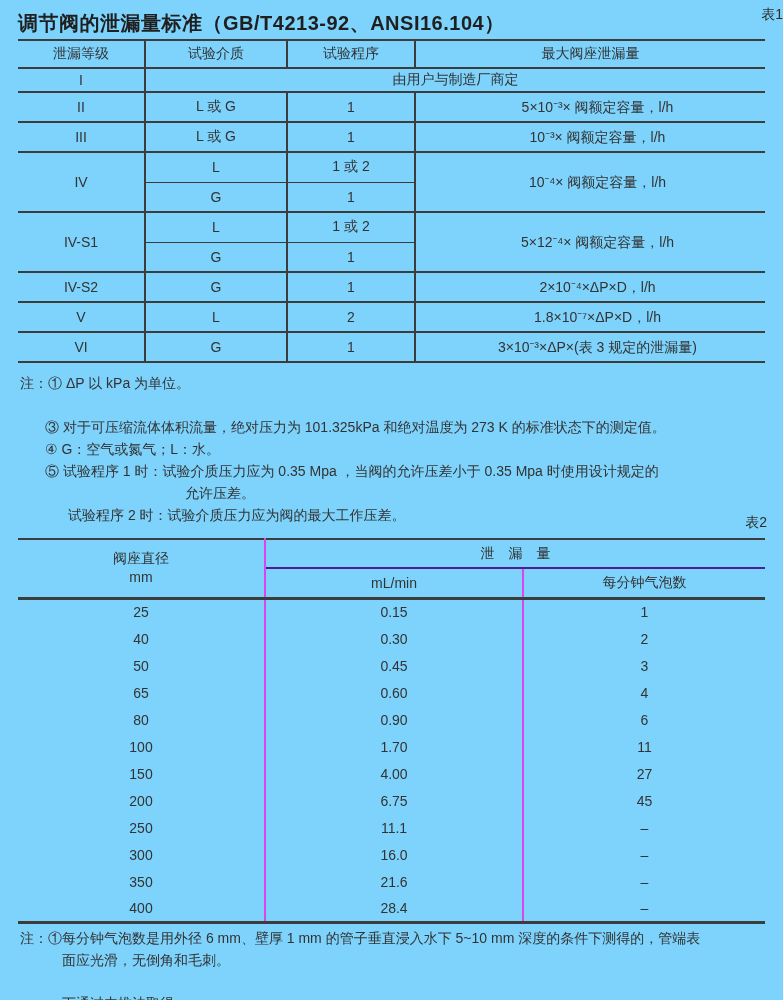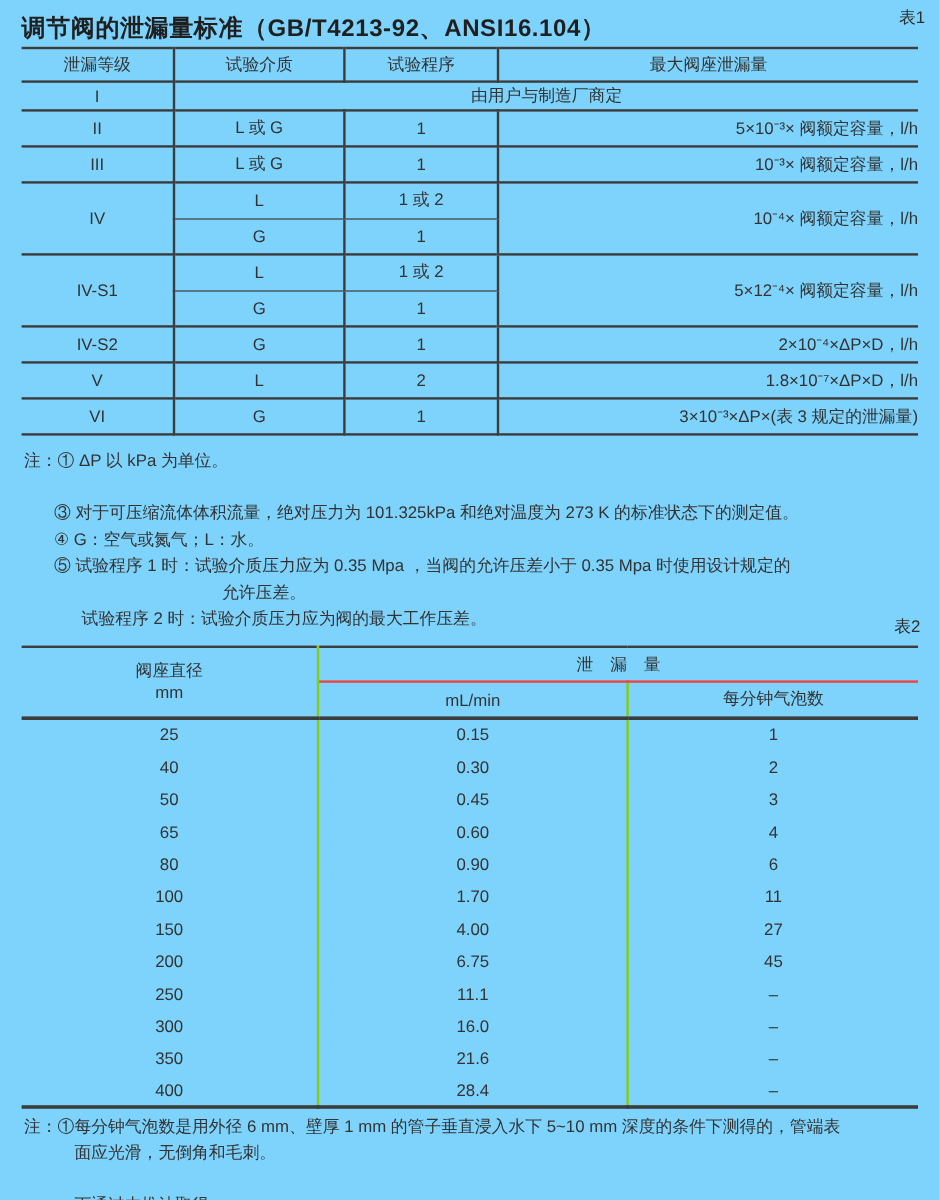--- a/index.html
+++ b/index.html
@@ -13,55 +13,55 @@
   .page {
     position:relative; width:783px; height:1000px;
     background:#7dd3fc; overflow:hidden;
   }
   .doc-title {
     position:absolute; left:18px; top:10px;
     font-size:20px; font-weight:bold; letter-spacing:0.5px; color:#1f1f1f;
     white-space:nowrap;
   }
   .table-tag { position:absolute; font-size:14px; color:#2e2e2e; }
-  .tag1 { right:12px; top:6px; }
+  .tag1 { right:0; top:6px; }
   .tag2 { right:16px; top:514px; }
 
   table { border-collapse:collapse; table-layout:fixed; }
 
   
   .t1 {
     position:absolute; left:18px; top:39px; width:747px;
     border-top:2px solid #3c3c3c;
   }
   .t1 th, .t1 td {
     border-right:2px solid #3c3c3c;
     border-bottom:2px solid #3c3c3c;
     font-size:14px; font-weight:normal; text-align:center;
     padding:0; color:#333; vertical-align:middle;
   }
   .t1 .cl { border-right:none; }          
   .t1 .pb { border-bottom:1px solid #3c3c3c; } 
-  .t1 .leak { text-align:right; padding-left:14px; }
+  .t1 .leak { text-align:center; padding-left:14px; }
   .t1 tr.h28 { height:28px; }
   .t1 tr.h24 { height:24px; }
   .t1 tr.h30 { height:30px; }
 
   
   .t2 {
     position:absolute; left:18px; top:538px; width:747px;
     border-top:2px solid #3c3c3c;
     border-bottom:3px solid #3c3c3c;
   }
   .t2 th, .t2 td {
     font-size:14px; font-weight:normal; text-align:center;
     padding:0; color:#333; vertical-align:middle;
   }
-  .t2 .vline { border-right:2px solid #84cc16; }
-  .t2 .grp  { border-bottom:2px solid #ef4444; }   
+  .t2 .vline { border-right:2px solid #d946ef; }
+  .t2 .grp  { border-bottom:2px solid #4c1d95; }   
   .t2 .thick{ border-bottom:3px solid #3c3c3c; }   
   .t2 tr.hh1 { height:29px; }
   .t2 tr.hh2 { height:30px; }
   .t2 tr.dr  { height:27px; }
   .t2 .seat-hd div { line-height:19px; }
 
   
   .n {
     position:absolute; font-size:14px; color:#333;
     white-space:nowrap; line-height:18px;

